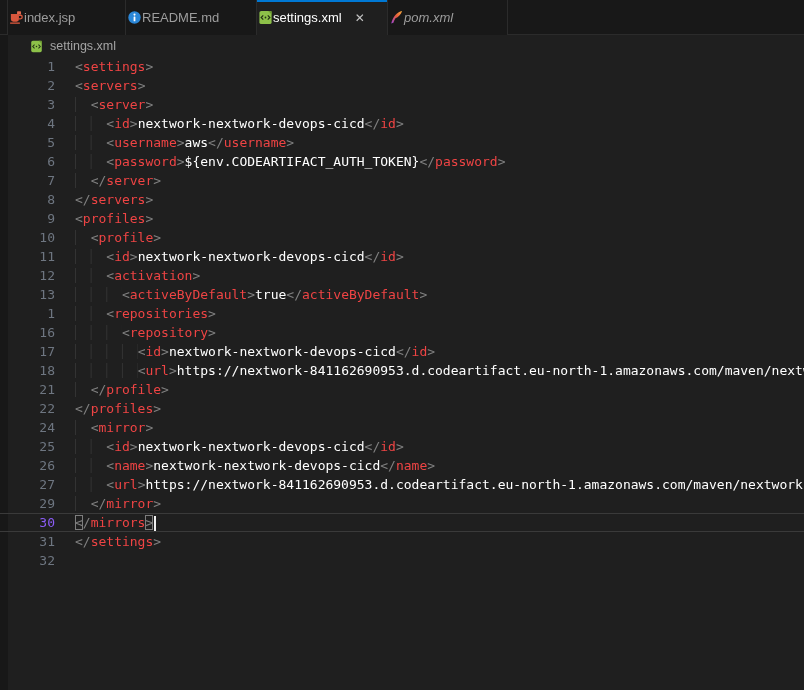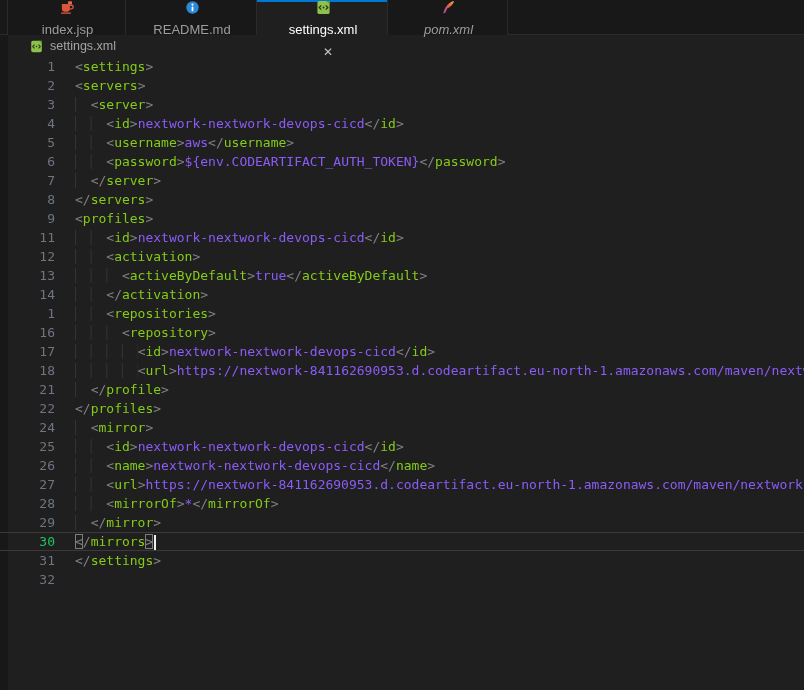--- a/index.html
+++ b/index.html
@@ -5,48 +5,48 @@
   * { margin:0; padding:0; box-sizing:border-box; }
   html,body { width:804px; height:690px; overflow:hidden; background:#1f1f1f;
               font-family:"Liberation Sans", sans-serif; }
 
   .window { position:relative; width:804px; height:690px; background:#1f1f1f; }
   .left-strip { position:absolute; left:0; top:35px; bottom:0; width:8px; background:#181818; }
 
   
   .tabbar { position:relative; height:35px; background:#181818;
             border-bottom:1px solid #2b2b2b; display:flex; align-items:stretch; }
-  .tab { display:flex; align-items:center; gap:7px; padding:0 10px 0 12px;
+  .tab { display:flex; align-items:center; padding:0 10px 0 0;
          border-right:1px solid #2b2b2b; height:35px; cursor:pointer;
-         font-size:13px; color:#9d9d9d; background:#181818;flex-direction:column; }
+         font-size:13px; color:#9d9d9d; background:#181818; }
   .tab:first-child { border-left:1px solid #2b2b2b; margin-left:7px; }
   .tab.active { background:#1f1f1f; color:#ffffff;
                 box-shadow: inset 0 2px 0 #0078d4, 0 1px 0 #1f1f1f; }
   .tab .tlabel { white-space:nowrap; }
   .tab .italic { font-style:italic; }
   .tab .close { margin-left:10px; color:#c5c5c5; font-size:12px; line-height:1;
                 padding:2px 3px; border-radius:3px; }
   .ticon { display:inline-flex; width:16px; height:16px; align-items:center; justify-content:center; }
   .w1 { width:119px; } .w2 { width:131px; } .w3 { width:131px; } .w4 { width:120px; }
 
   
   .breadcrumb { height:22px; display:flex; align-items:center; gap:6px;
                 padding-left:28px; font-size:12.5px; color:#a4a4a4; background:#1f1f1f; }
 
   
   .editor { position:relative; width:804px; height:632px; overflow:hidden;
             font-family:"DejaVu Sans Mono", monospace; font-size:13px; line-height:19px; }
   .line { display:flex; height:19px; white-space:pre; }
   .line.active { box-shadow: inset 0 1px 0 #3a3a3a, inset 0 -1px 0 #3a3a3a; }
   .num { flex:0 0 75px; text-align:right; padding-right:20px; color:#6e7681; user-select:none; }
-  .line.active .num { color:#22c55e; }
+  .line.active .num { color:#8b5cf6; }
   .codetxt { flex:1 1 auto; overflow:hidden; color:#d4d4d4; }
   .p   { color:#808080; }
-  .tag { color:#84cc16; }
-  .txt { color:#8b5cf6; }
+  .tag { color:#ef4444; }
+  .txt { color:#ffffff; }
   .ind { background-image:linear-gradient(to right, #333333 1px, transparent 1px);
          background-size:2ch 19px; background-repeat:repeat-x; }
   .pb  { color:#808080; outline:1px solid #7d7d7d; outline-offset:-1px; }
   .cur { display:inline-block; width:2px; height:15px; background:#f0f0f0;
          vertical-align:middle; margin-left:1px; }
 </style>
 </head>
 <body>
 
 <div class="window">
@@ -126,35 +126,34 @@
     <div id="code-lines">
         <div class="line"><span class="num">1</span><span class="codetxt"><span class="p">&lt;</span><span class="tag">settings</span><span class="p">&gt;</span></span></div>
         <div class="line"><span class="num">2</span><span class="codetxt"><span class="p">&lt;</span><span class="tag">servers</span><span class="p">&gt;</span></span></div>
         <div class="line"><span class="num">3</span><span class="codetxt"><span class="ind">  </span><span class="p">&lt;</span><span class="tag">server</span><span class="p">&gt;</span></span></div>
         <div class="line"><span class="num">4</span><span class="codetxt"><span class="ind">    </span><span class="p">&lt;</span><span class="tag">id</span><span class="p">&gt;</span><span class="txt">nextwork-nextwork-devops-cicd</span><span class="p">&lt;/</span><span class="tag">id</span><span class="p">&gt;</span></span></div>
         <div class="line"><span class="num">5</span><span class="codetxt"><span class="ind">    </span><span class="p">&lt;</span><span class="tag">username</span><span class="p">&gt;</span><span class="txt">aws</span><span class="p">&lt;/</span><span class="tag">username</span><span class="p">&gt;</span></span></div>
         <div class="line"><span class="num">6</span><span class="codetxt"><span class="ind">    </span><span class="p">&lt;</span><span class="tag">password</span><span class="p">&gt;</span><span class="txt">${env.CODEARTIFACT_AUTH_TOKEN}</span><span class="p">&lt;/</span><span class="tag">password</span><span class="p">&gt;</span></span></div>
         <div class="line"><span class="num">7</span><span class="codetxt"><span class="ind">  </span><span class="p">&lt;/</span><span class="tag">server</span><span class="p">&gt;</span></span></div>
         <div class="line"><span class="num">8</span><span class="codetxt"><span class="p">&lt;/</span><span class="tag">servers</span><span class="p">&gt;</span></span></div>
         <div class="line"><span class="num">9</span><span class="codetxt"><span class="p">&lt;</span><span class="tag">profiles</span><span class="p">&gt;</span></span></div>
+        <div class="line"><span class="num">10</span><span class="codetxt"><span class="ind">  </span><span class="p">&lt;</span><span class="tag">profile</span><span class="p">&gt;</span></span></div>
         <div class="line"><span class="num">11</span><span class="codetxt"><span class="ind">    </span><span class="p">&lt;</span><span class="tag">id</span><span class="p">&gt;</span><span class="txt">nextwork-nextwork-devops-cicd</span><span class="p">&lt;/</span><span class="tag">id</span><span class="p">&gt;</span></span></div>
         <div class="line"><span class="num">12</span><span class="codetxt"><span class="ind">    </span><span class="p">&lt;</span><span class="tag">activation</span><span class="p">&gt;</span></span></div>
         <div class="line"><span class="num">13</span><span class="codetxt"><span class="ind">      </span><span class="p">&lt;</span><span class="tag">activeByDefault</span><span class="p">&gt;</span><span class="txt">true</span><span class="p">&lt;/</span><span class="tag">activeByDefault</span><span class="p">&gt;</span></span></div>
-        <div class="line"><span class="num">14</span><span class="codetxt"><span class="ind">    </span><span class="p">&lt;/</span><span class="tag">activation</span><span class="p">&gt;</span></span></div>
         <div class="line"><span class="num">1</span><span class="codetxt"><span class="ind">    </span><span class="p">&lt;</span><span class="tag">repositories</span><span class="p">&gt;</span></span></div>
         <div class="line"><span class="num">16</span><span class="codetxt"><span class="ind">      </span><span class="p">&lt;</span><span class="tag">repository</span><span class="p">&gt;</span></span></div>
         <div class="line"><span class="num">17</span><span class="codetxt"><span class="ind">        </span><span class="p">&lt;</span><span class="tag">id</span><span class="p">&gt;</span><span class="txt">nextwork-nextwork-devops-cicd</span><span class="p">&lt;/</span><span class="tag">id</span><span class="p">&gt;</span></span></div>
         <div class="line"><span class="num">18</span><span class="codetxt"><span class="ind">        </span><span class="p">&lt;</span><span class="tag">url</span><span class="p">&gt;</span><span class="txt">https://nextwork-841162690953.d.codeartifact.eu-north-1.amazonaws.com/maven/nextwork</span></span></div>
         <div class="line"><span class="num">21</span><span class="codetxt"><span class="ind">  </span><span class="p">&lt;/</span><span class="tag">profile</span><span class="p">&gt;</span></span></div>
         <div class="line"><span class="num">22</span><span class="codetxt"><span class="p">&lt;/</span><span class="tag">profiles</span><span class="p">&gt;</span></span></div>
         <div class="line"><span class="num">24</span><span class="codetxt"><span class="ind">  </span><span class="p">&lt;</span><span class="tag">mirror</span><span class="p">&gt;</span></span></div>
         <div class="line"><span class="num">25</span><span class="codetxt"><span class="ind">    </span><span class="p">&lt;</span><span class="tag">id</span><span class="p">&gt;</span><span class="txt">nextwork-nextwork-devops-cicd</span><span class="p">&lt;/</span><span class="tag">id</span><span class="p">&gt;</span></span></div>
         <div class="line"><span class="num">26</span><span class="codetxt"><span class="ind">    </span><span class="p">&lt;</span><span class="tag">name</span><span class="p">&gt;</span><span class="txt">nextwork-nextwork-devops-cicd</span><span class="p">&lt;/</span><span class="tag">name</span><span class="p">&gt;</span></span></div>
         <div class="line"><span class="num">27</span><span class="codetxt"><span class="ind">    </span><span class="p">&lt;</span><span class="tag">url</span><span class="p">&gt;</span><span class="txt">https://nextwork-841162690953.d.codeartifact.eu-north-1.amazonaws.com/maven/nextwork-dev</span></span></div>
-        <div class="line"><span class="num">28</span><span class="codetxt"><span class="ind">    </span><span class="p">&lt;</span><span class="tag">mirrorOf</span><span class="p">&gt;</span><span class="txt">*</span><span class="p">&lt;/</span><span class="tag">mirrorOf</span><span class="p">&gt;</span></span></div>
         <div class="line"><span class="num">29</span><span class="codetxt"><span class="ind">  </span><span class="p">&lt;/</span><span class="tag">mirror</span><span class="p">&gt;</span></span></div>
         <div class="line active"><span class="num">30</span><span class="codetxt"><span class="pb">&lt;</span><span class="p">/</span><span class="tag">mirrors</span><span class="pb">&gt;</span><span class="cur"></span></span></div>
         <div class="line"><span class="num">31</span><span class="codetxt"><span class="p">&lt;/</span><span class="tag">settings</span><span class="p">&gt;</span></span></div>
         <div class="line"><span class="num">32</span><span class="codetxt"></span></div>
       </div>
   </div>
 
 </div>
 
 </body></html>

